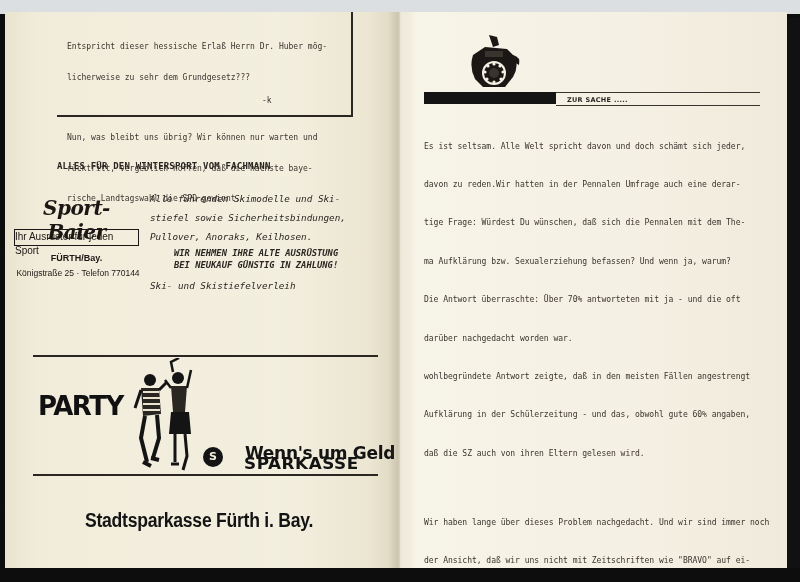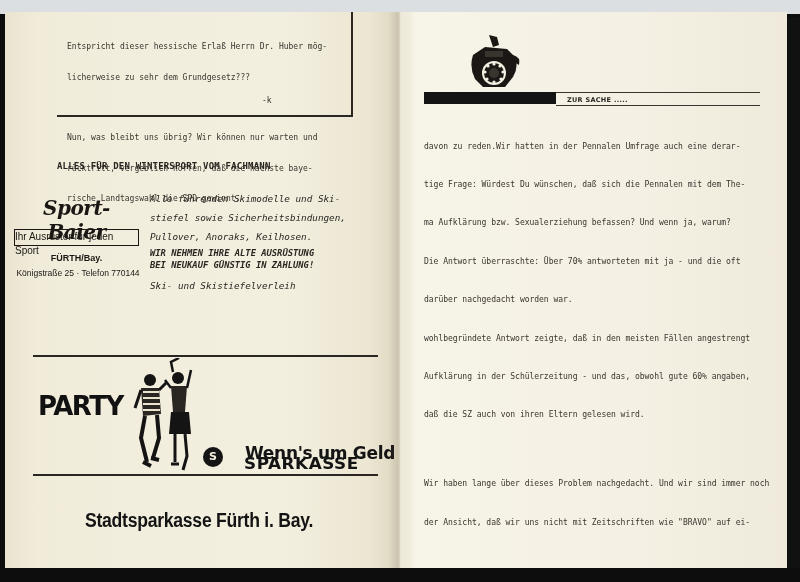--- a/index.html
+++ b/index.html
@@ -39,21 +39,21 @@
       font-family: "DejaVu Serif", serif; font-style: italic; font-weight: bold; font-size: 20px; color: #1a1714; letter-spacing: -0.5px; }
     .brand-tagline { position: absolute; left: 14px; top: 229px; width: 125px; height: 17px;
       border: 1.5px solid #1a1714; font-family: "Liberation Sans", sans-serif; font-size: 10px;
       line-height: 14px; text-align: left; color: #1a1714; }
     .brand-city { position: absolute; left: 14px; top: 253px; width: 125px; text-align: center;
       font-family: "Liberation Sans", sans-serif; font-weight: bold; font-size: 9px; color: #1a1714; }
     .brand-address { position: absolute; left: 8px; top: 268px; width: 140px; text-align: center;
       font-family: "Liberation Sans", sans-serif; font-size: 8.5px; color: #1a1714; white-space: nowrap; }
     .sport-lines { position: absolute; left: 150px; top: 189px; width: 245px; }
     .sport-line { font-family: "DejaVu Sans Mono", monospace; font-size: 9.3px; line-height: 19px; color: #2a2622; white-space: pre; }
-    .sport-line.bold { font-weight: bold; font-size: 8.8px; line-height: 12px; letter-spacing: 0px; }
+    .sport-line.bold { font-weight: bold; font-size: 8.8px; line-height: 12px; letter-spacing: 0px; margin-left: 24px; }
     .sport-line.bold.first { margin-top: 1px; }
     .sport-line.last { margin-top: 5px; }
 
     
     .rule { position: absolute; background: #2a2622; }
     .rule-top { left: 33px; top: 355px; width: 345px; height: 1.5px; }
     .rule-bottom { left: 33px; top: 474px; width: 345px; height: 1.5px; }
     .party-word { position: absolute; left: 38px; top: 391px; font-family: "DejaVu Sans", sans-serif;
       font-weight: bold; font-size: 26px; letter-spacing: -1.5px; color: #111; transform: scaleY(1.05); }
     .dancers { position: absolute; left: 133px; top: 358px; width: 62px; height: 115px; }
@@ -172,20 +172,21 @@
   <rect x="22" y="18" width="18" height="6" fill="#3a342e"></rect>
 </svg>
 
 <div class="section-bar"></div>
 <div class="section-line-top"></div>
 <div class="section-line-bottom"></div>
 <div class="section-title">ZUR SACHE .....</div>
 
 <div class="article">
   <div class="type p">
+    <div>Es ist seltsam. Alle Welt spricht davon und doch schämt sich jeder,</div>
     <div>davon zu reden.Wir hatten in der Pennalen Umfrage auch eine derar-</div>
     <div>tige Frage: Würdest Du wünschen, daß sich die Pennalen mit dem The-</div>
     <div>ma Aufklärung bzw. Sexualerziehung befassen? Und wenn ja, warum?</div>
     <div>Die Antwort überraschte: Über 70% antworteten mit ja - und die oft</div>
     <div>darüber nachgedacht worden war.</div>
     <div>wohlbegründete Antwort zeigte, daß in den meisten Fällen angestrengt</div>
     <div>Aufklärung in der Schülerzeitung - und das, obwohl gute 60% angaben,</div>
     <div>daß die SZ auch von ihren Eltern gelesen wird.</div>
   </div>
   <div class="type p">

